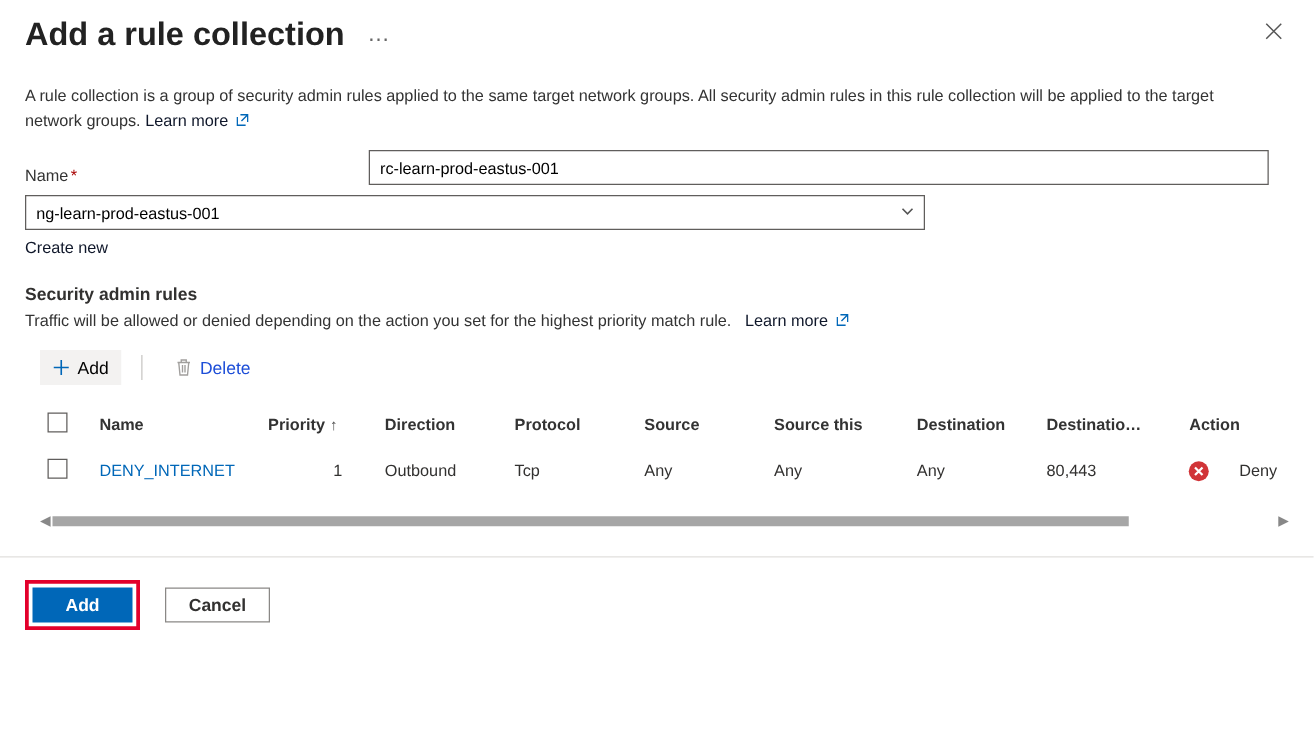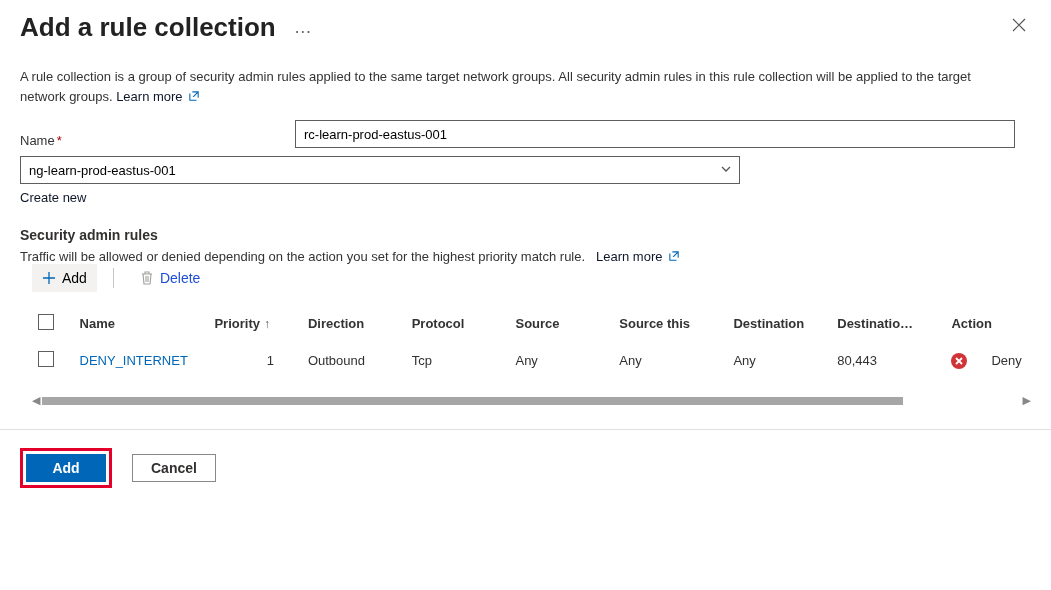--- a/index.html
+++ b/index.html
@@ -30,21 +30,21 @@
   .form-field { flex: 1; max-width: 720px; }
   .text-input {
     width: 100%; height: 28px; padding: 4px 8px;
     border: 1px solid #605e5c; font-size: 13px;
     font-family: inherit; background:#fff;
   }
   .select-wrap { position: relative; }
   .select-chevron { position: absolute; right: 8px; top: 7px; pointer-events: none; color:#555; }
   .create-new { display:inline-block; margin-top: 6px; }
   .section-title { font-weight: 600; font-size: 14px; margin-top: 22px; margin-bottom: 6px; }
-  .section-desc { font-size: 13px; color: #333; }
+  .section-desc { font-size: 13px; color: #333; margin-bottom: 16px; }
   .toolbar { display:flex; align-items:center; gap: 6px; padding: 0 0 14px 12px; }
   .tb-btn { display:inline-flex; align-items:center; gap:6px; padding: 6px 10px; font-size: 14px; cursor: pointer; background: transparent; border:none; }
   .tb-btn .icon { display:inline-flex; }
   .tb-add { background: #f3f2f1; }
   .tb-sep { width:1px; height:20px; background:#c8c6c4; margin: 0 10px; }
   .tb-delete { color: #1d4ed8; cursor: default; }
   .table-wrap { margin-left: 12px; margin-right: 0; }
   .tbl { width: 100%; border-collapse: collapse; font-size: 13px; }
   .tbl th { text-align: left; font-weight: 600; padding: 8px 6px; color:#333; vertical-align: middle;}
   .tbl td { padding: 10px 6px; vertical-align: middle; }

